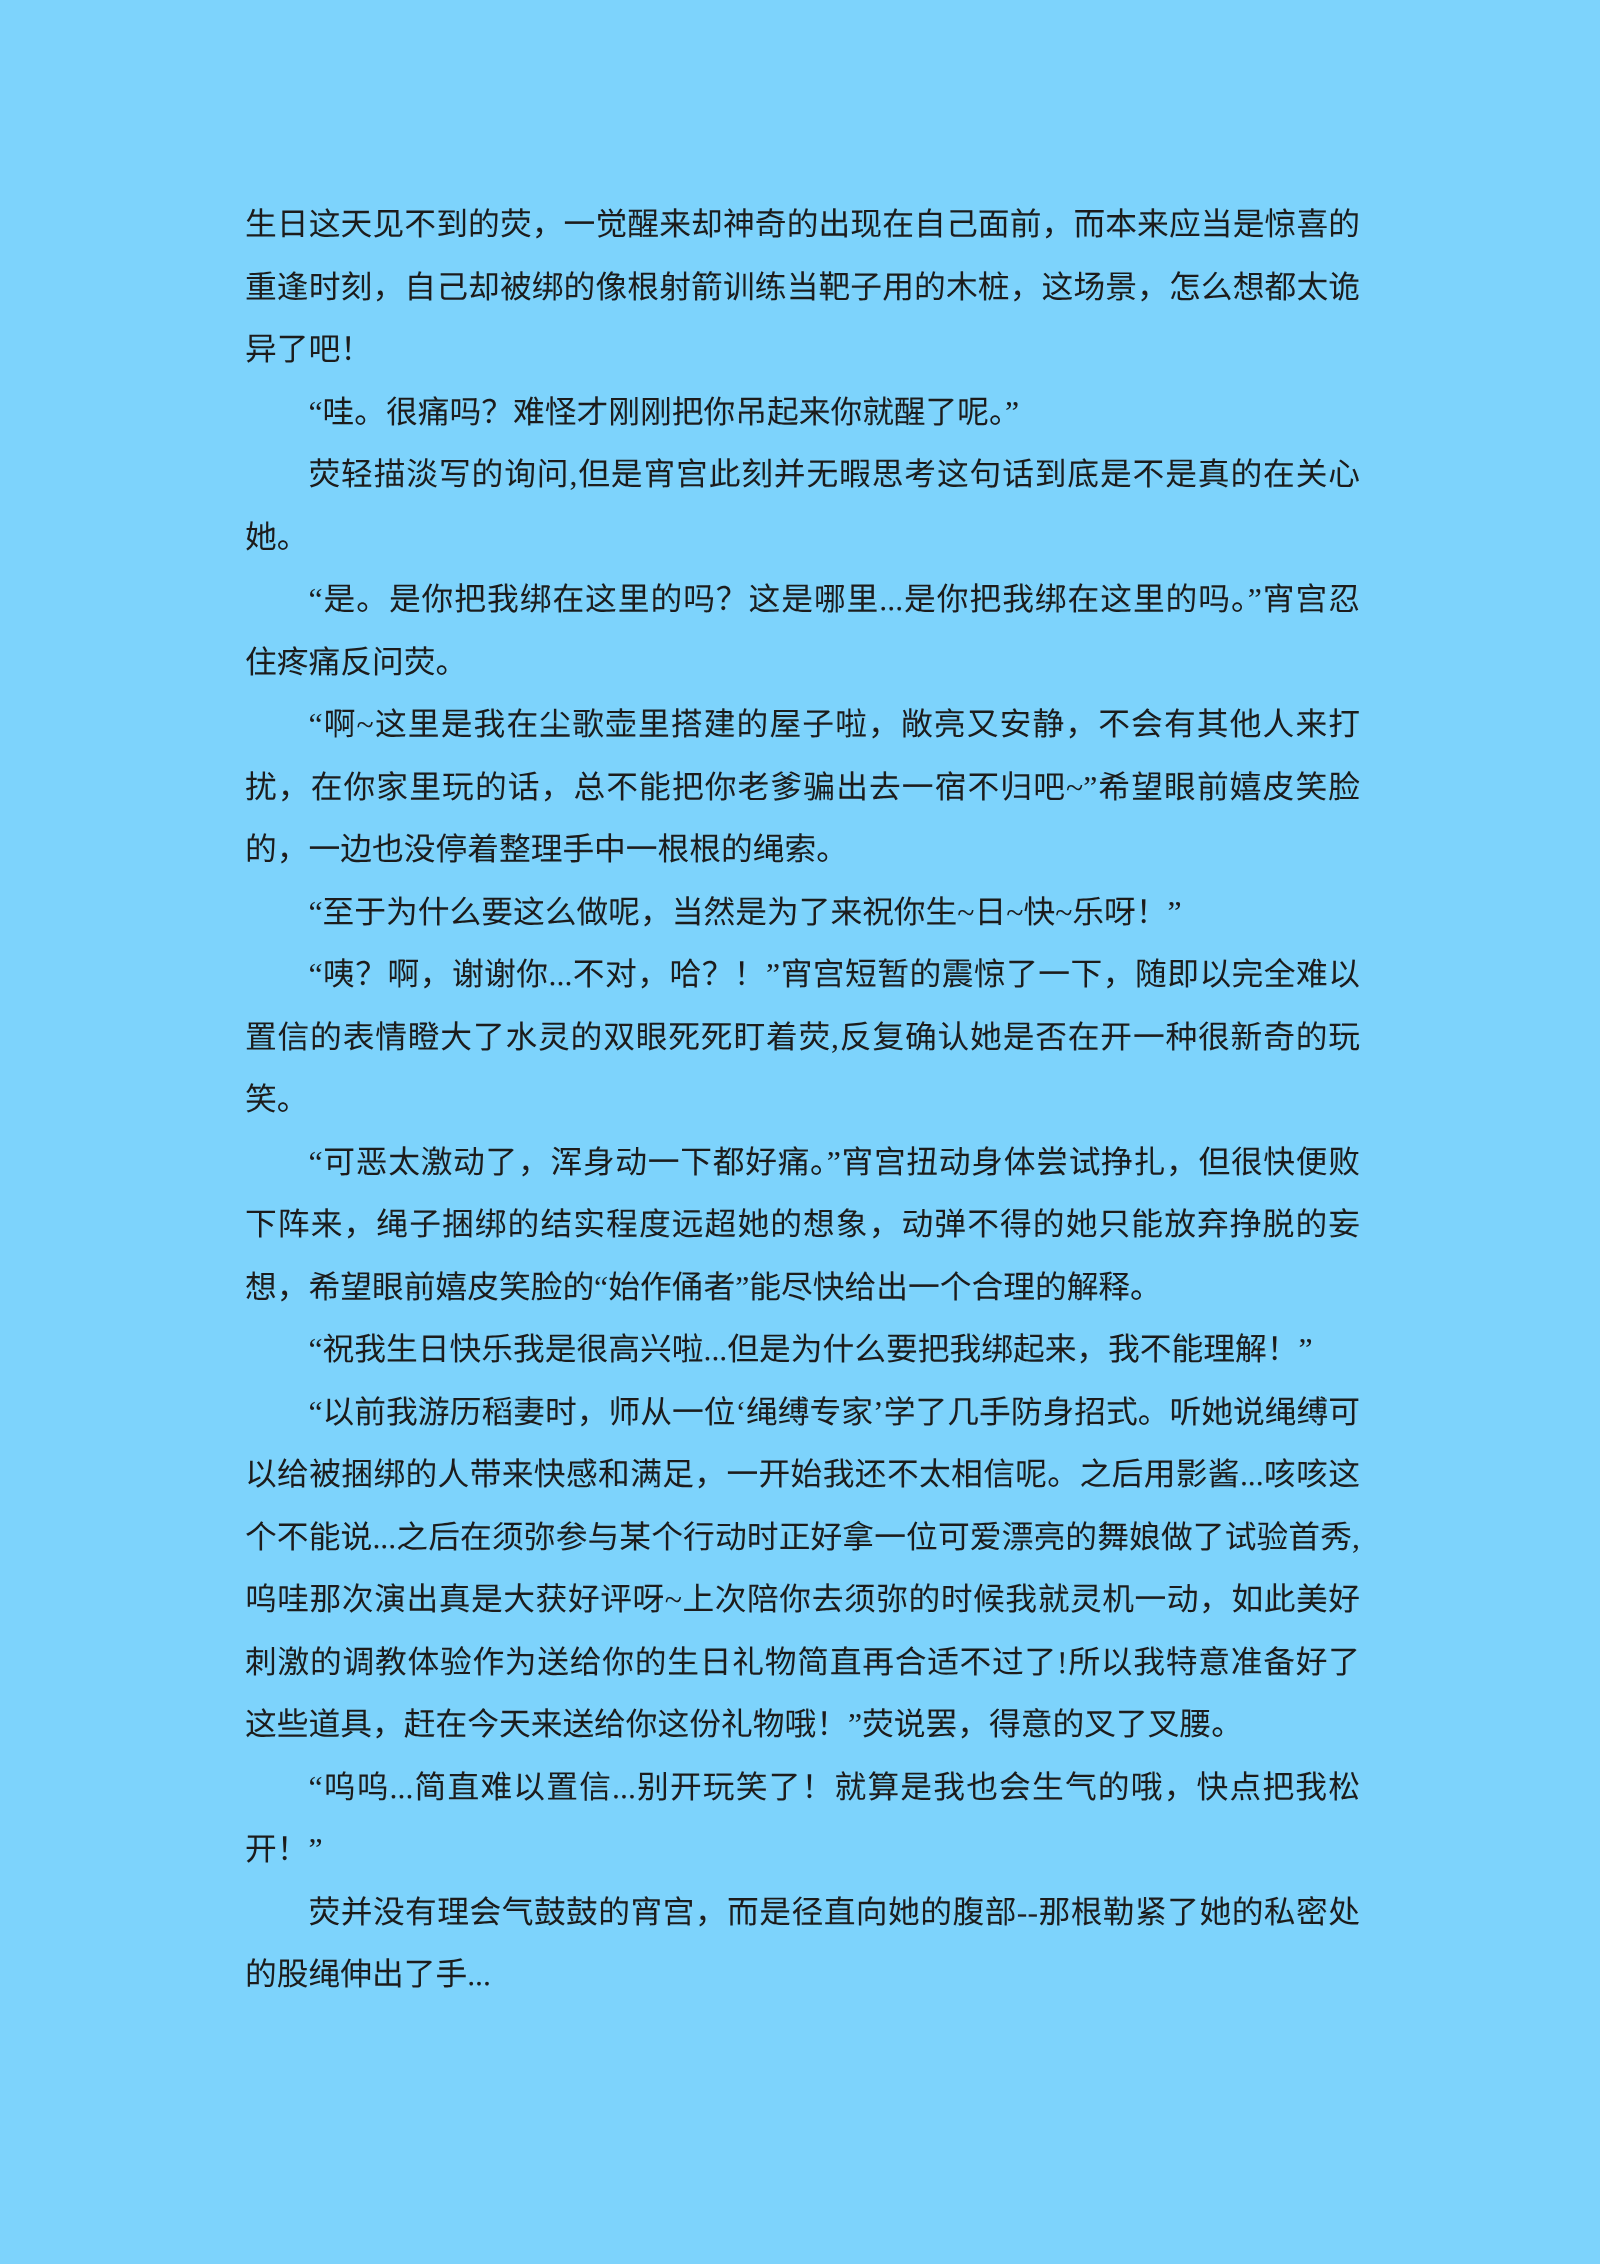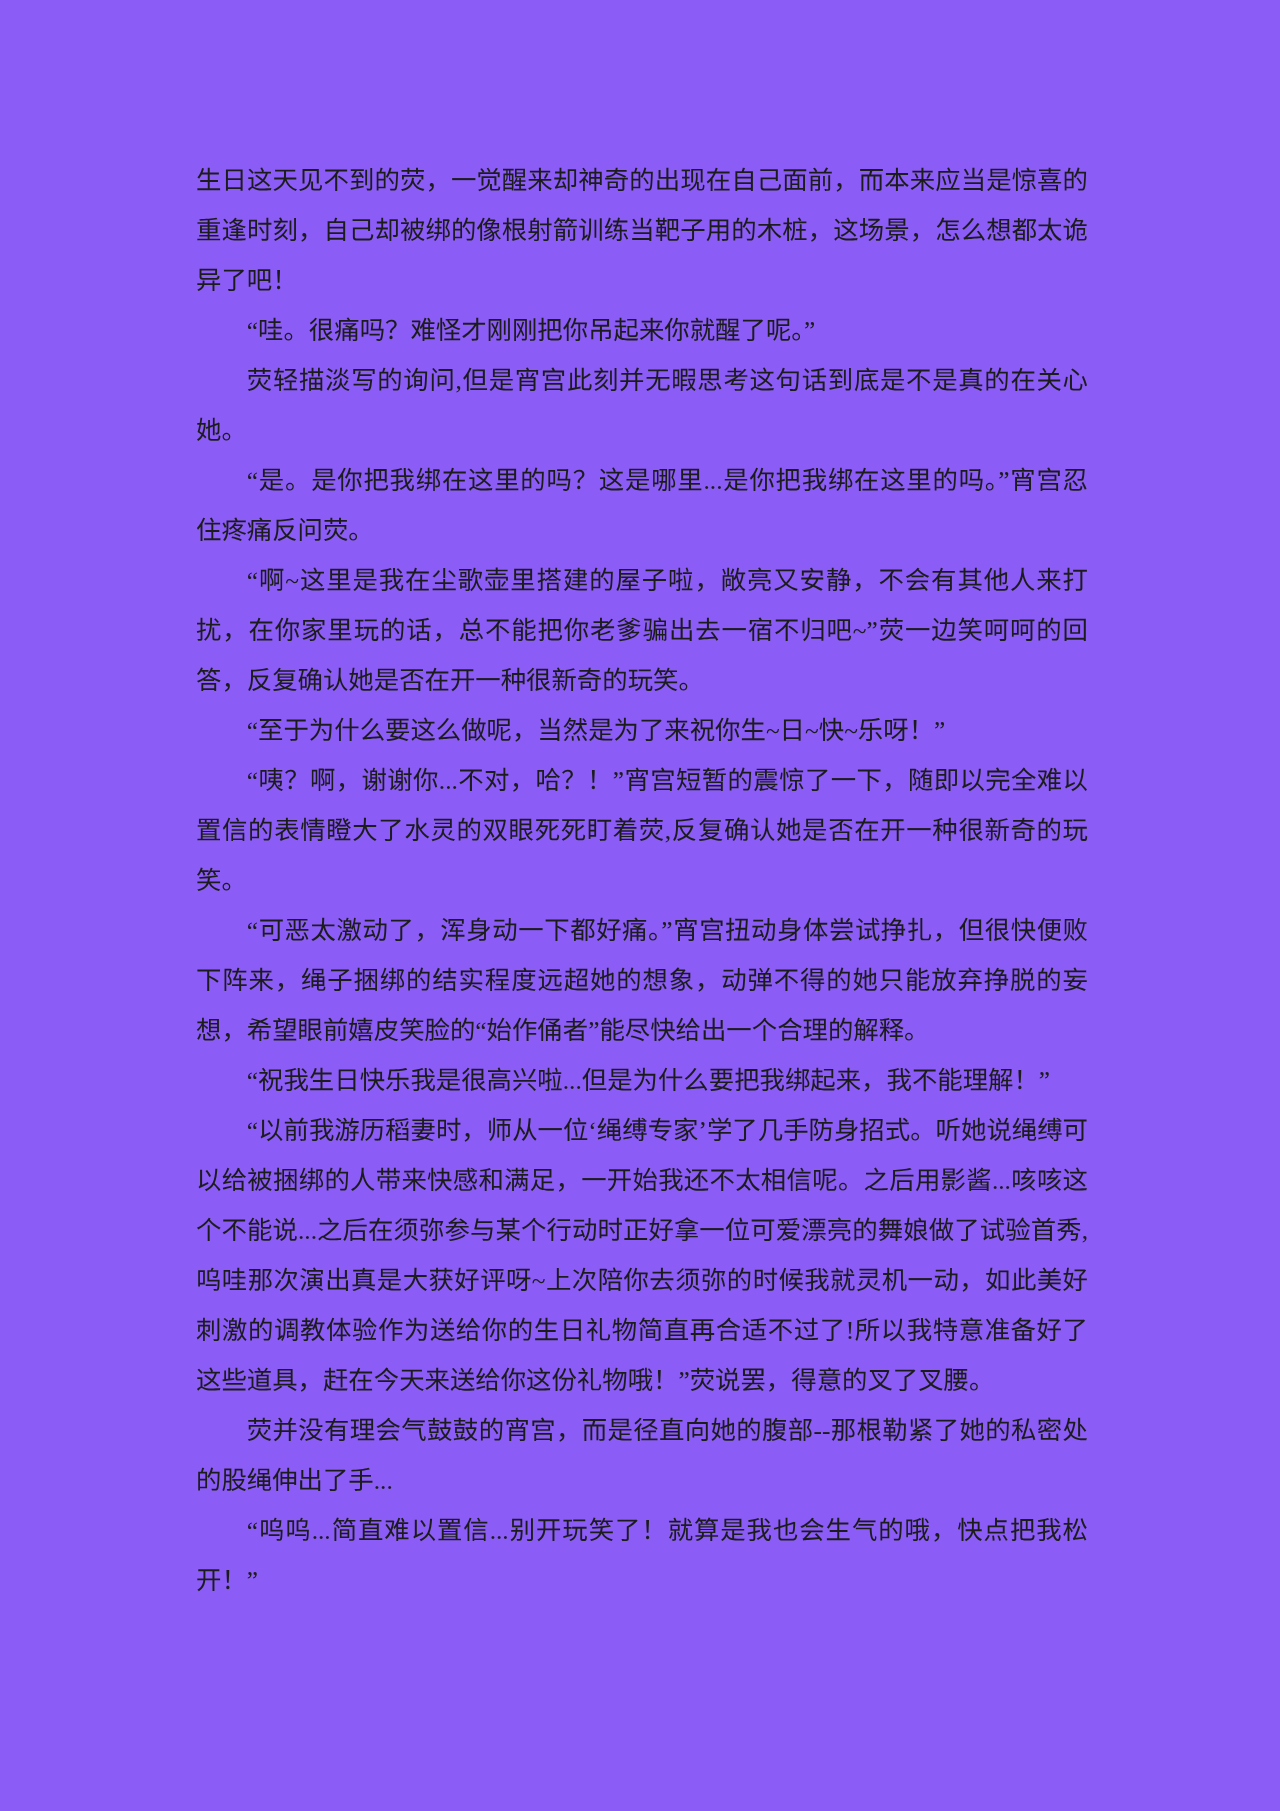--- a/index.html
+++ b/index.html
@@ -4,21 +4,21 @@
 <style>
   html, body {
     margin: 0;
     padding: 0;
     background: #ffffff;
   }
   .page {
     position: relative;
     width: 1280px;
     height: 1811px;
-    background: #8b5cf6;
+    background: #7dd3fc;
     overflow: hidden;
     box-sizing: border-box;
     text-decoration: underline;
   }
   .text-block {
     position: absolute;
     left: 196px;
     top: 155px;
     width: 892px;
     font-family: "Liberation Serif", "DejaVu Serif", serif;
@@ -37,22 +37,22 @@
 </style>
 </head>
 <body>
 
 <div class="page">
   <div class="text-block">
       <p class="">生日这天见不到的荧，一觉醒来却神奇的出现在自己面前，而本来应当是惊喜的重逢时刻，自己却被绑的像根射箭训练当靶子用的木桩，这场景，怎么想都太诡异了吧！</p>
       <p class="indent">“哇。很痛吗？难怪才刚刚把你吊起来你就醒了呢。”</p>
       <p class="indent">荧轻描淡写的询问,但是宵宫此刻并无暇思考这句话到底是不是真的在关心她。</p>
       <p class="indent">“是。是你把我绑在这里的吗？这是哪里...是你把我绑在这里的吗。”宵宫忍住疼痛反问荧。</p>
-      <p class="indent">“啊~这里是我在尘歌壶里搭建的屋子啦，敞亮又安静，不会有其他人来打扰，在你家里玩的话，总不能把你老爹骗出去一宿不归吧~”荧一边笑呵呵的回答，反复确认她是否在开一种很新奇的玩笑。</p>
+      <p class="indent">“啊~这里是我在尘歌壶里搭建的屋子啦，敞亮又安静，不会有其他人来打扰，在你家里玩的话，总不能把你老爹骗出去一宿不归吧~”希望眼前嬉皮笑脸的，一边也没停着整理手中一根根的绳索。</p>
       <p class="indent">“至于为什么要这么做呢，当然是为了来祝你生~日~快~乐呀！”</p>
       <p class="indent">“咦？啊，谢谢你...不对，哈？！”宵宫短暂的震惊了一下，随即以完全难以置信的表情瞪大了水灵的双眼死死盯着荧,反复确认她是否在开一种很新奇的玩笑。</p>
       <p class="indent">“可恶太激动了，浑身动一下都好痛。”宵宫扭动身体尝试挣扎，但很快便败下阵来，绳子捆绑的结实程度远超她的想象，动弹不得的她只能放弃挣脱的妄想，希望眼前嬉皮笑脸的“始作俑者”能尽快给出一个合理的解释。</p>
       <p class="indent">“祝我生日快乐我是很高兴啦...但是为什么要把我绑起来，我不能理解！”</p>
       <p class="indent">“以前我游历稻妻时，师从一位‘绳缚专家’学了几手防身招式。听她说绳缚可以给被捆绑的人带来快感和满足，一开始我还不太相信呢。之后用影酱...咳咳这个不能说...之后在须弥参与某个行动时正好拿一位可爱漂亮的舞娘做了试验首秀,呜哇那次演出真是大获好评呀~上次陪你去须弥的时候我就灵机一动，如此美好刺激的调教体验作为送给你的生日礼物简直再合适不过了!所以我特意准备好了这些道具，赶在今天来送给你这份礼物哦！”荧说罢，得意的叉了叉腰。</p>
+      <p class="indent">“呜呜...简直难以置信...别开玩笑了！就算是我也会生气的哦，快点把我松开！”</p>
       <p class="indent">荧并没有理会气鼓鼓的宵宫，而是径直向她的腹部--那根勒紧了她的私密处的股绳伸出了手...</p>
-      <p class="indent">“呜呜...简直难以置信...别开玩笑了！就算是我也会生气的哦，快点把我松开！”</p>
     </div>
 </div>
 
 </body></html>

